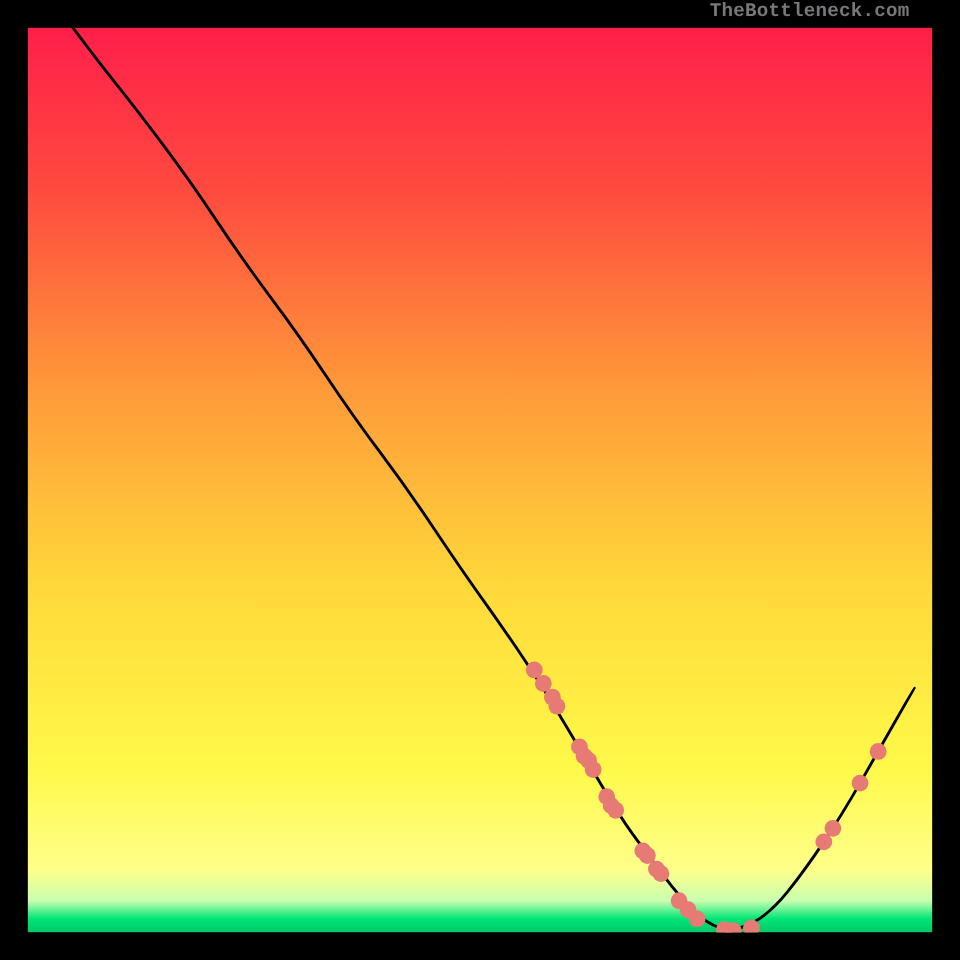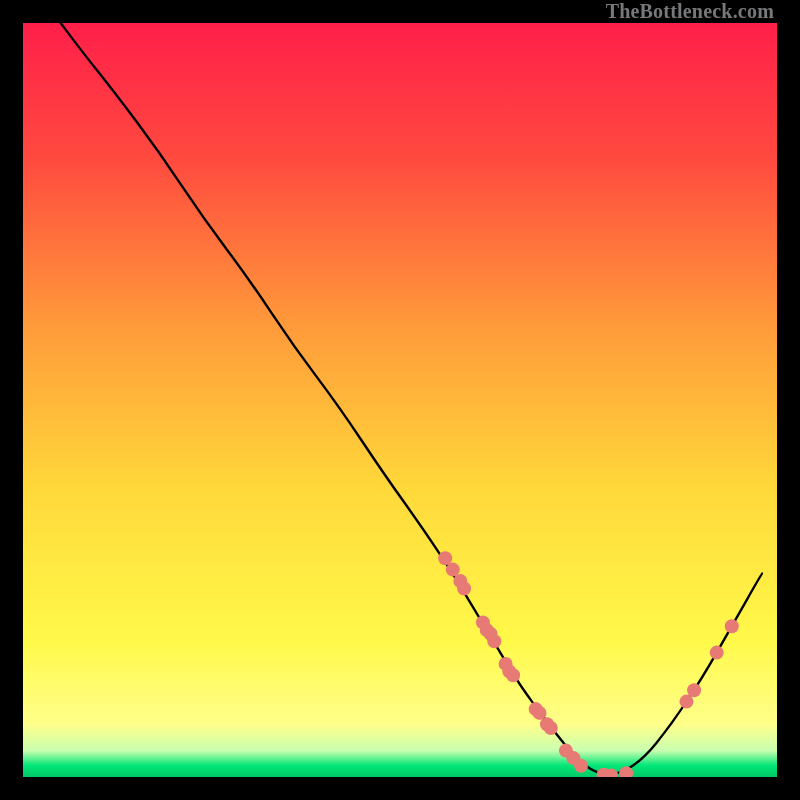--- a/index.html
+++ b/index.html
@@ -21,23 +21,23 @@
   .plot {
     position: absolute;
     left: 0;
     top: 0;
     width: 754px;
     height: 754px;
   }
   .watermark {
     position: absolute;
     top: 0px;
-    right: 26px;
-    font-family: Liberation Serif, serif;
-    font-size: 20px;
+    right: 42px;
+    font-family: Liberation Mono, monospace;
+    font-size: 16px;
     font-weight: bold;
     color: #77787a;
     letter-spacing: 0.2px;
   }
   svg { display: block; }
 </style>
 </head>
 <body>
 
 <div class="frame">

